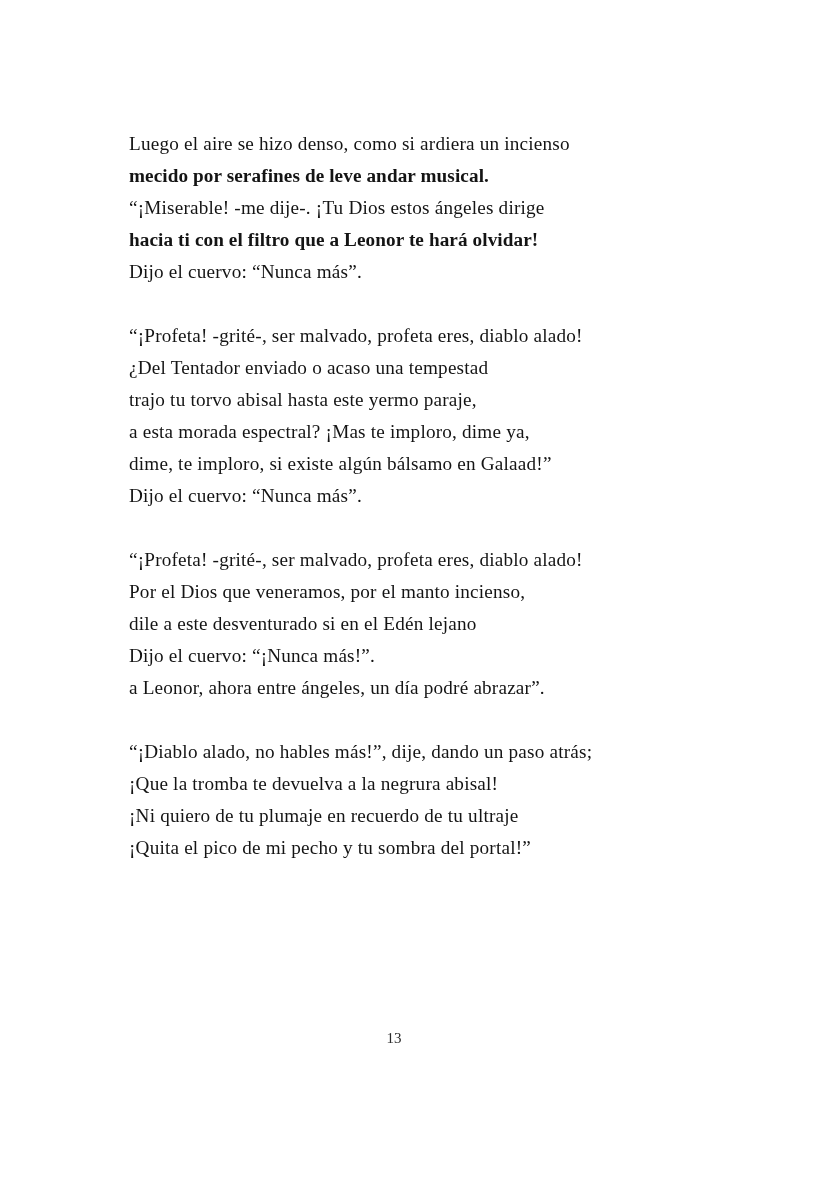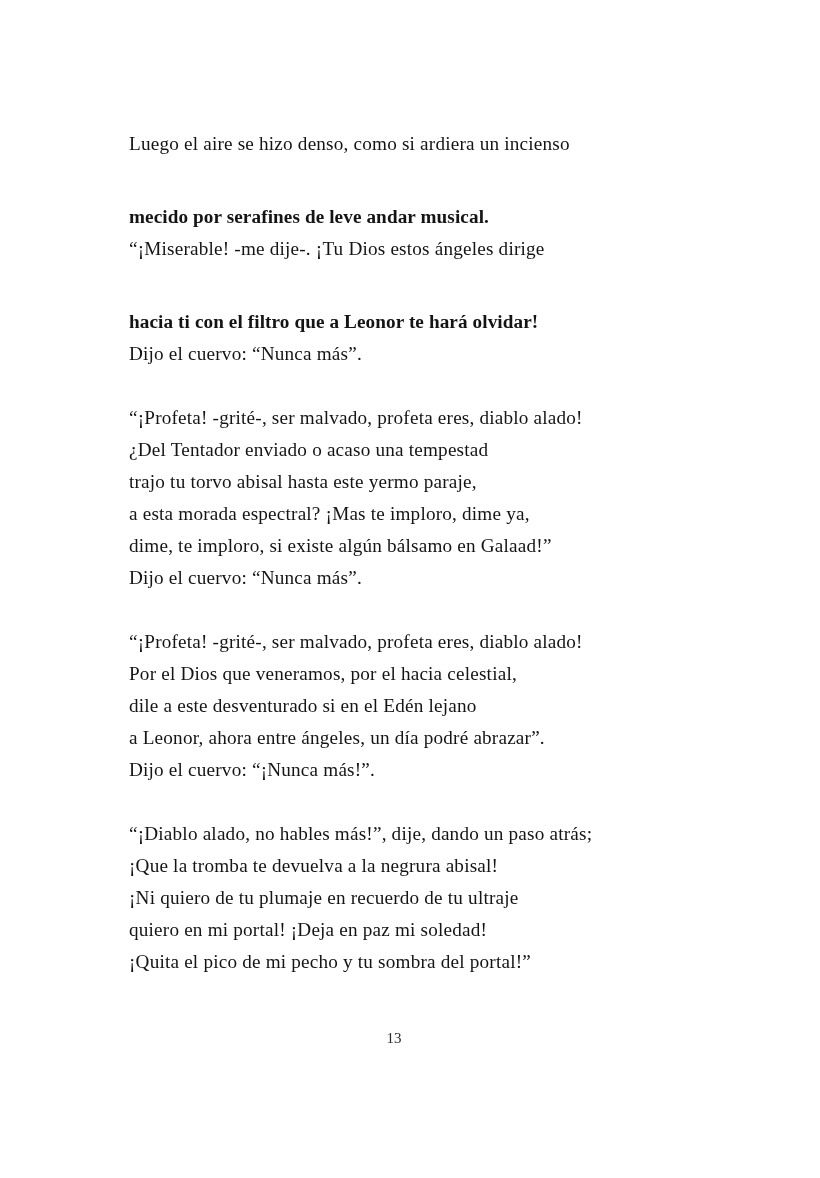--- a/index.html
+++ b/index.html
@@ -40,21 +40,20 @@
     font-size: 19.2px;
     line-height: 32px;
     letter-spacing: 0.01em;
     white-space: pre;
     color: #141414;
   }
 
   .line.bold {
     font-weight: bold;
     letter-spacing: 0.005em;
-    margin-top: 41px;
   }
 
   .folio {
     position: absolute;
     top: 1028px;
     left: 0;
     width: 788px;
     text-align: center;
     font-size: 15px;
     line-height: 20px;
@@ -78,29 +77,28 @@
       <div class="stanza">
         <div class="line">“¡Profeta! -grité-, ser malvado, profeta eres, diablo alado!</div>
         <div class="line">¿Del Tentador enviado o acaso una tempestad</div>
         <div class="line">trajo tu torvo abisal hasta este yermo paraje,</div>
         <div class="line">a esta morada espectral? ¡Mas te imploro, dime ya,</div>
         <div class="line">dime, te imploro, si existe algún bálsamo en Galaad!”</div>
         <div class="line">Dijo el cuervo: “Nunca más”.</div>
       </div>
       <div class="stanza">
         <div class="line">“¡Profeta! -grité-, ser malvado, profeta eres, diablo alado!</div>
-        <div class="line">Por el Dios que veneramos, por el hacia celestial,</div>
+        <div class="line">Por el Dios que veneramos, por el manto incienso,</div>
         <div class="line">dile a este desventurado si en el Edén lejano</div>
+        <div class="line">Dijo el cuervo: “¡Nunca más!”.</div>
         <div class="line">a Leonor, ahora entre ángeles, un día podré abrazar”.</div>
-        <div class="line">Dijo el cuervo: “¡Nunca más!”.</div>
       </div>
       <div class="stanza">
         <div class="line">“¡Diablo alado, no hables más!”, dije, dando un paso atrás;</div>
         <div class="line">¡Que la tromba te devuelva a la negrura abisal!</div>
         <div class="line">¡Ni quiero de tu plumaje en recuerdo de tu ultraje</div>
-        <div class="line">quiero en mi portal! ¡Deja en paz mi soledad!</div>
         <div class="line">¡Quita el pico de mi pecho y tu sombra del portal!”</div>
       </div>
     </div>
 
   <div class="folio">13</div>
 
 </div>
 
 </body></html>

